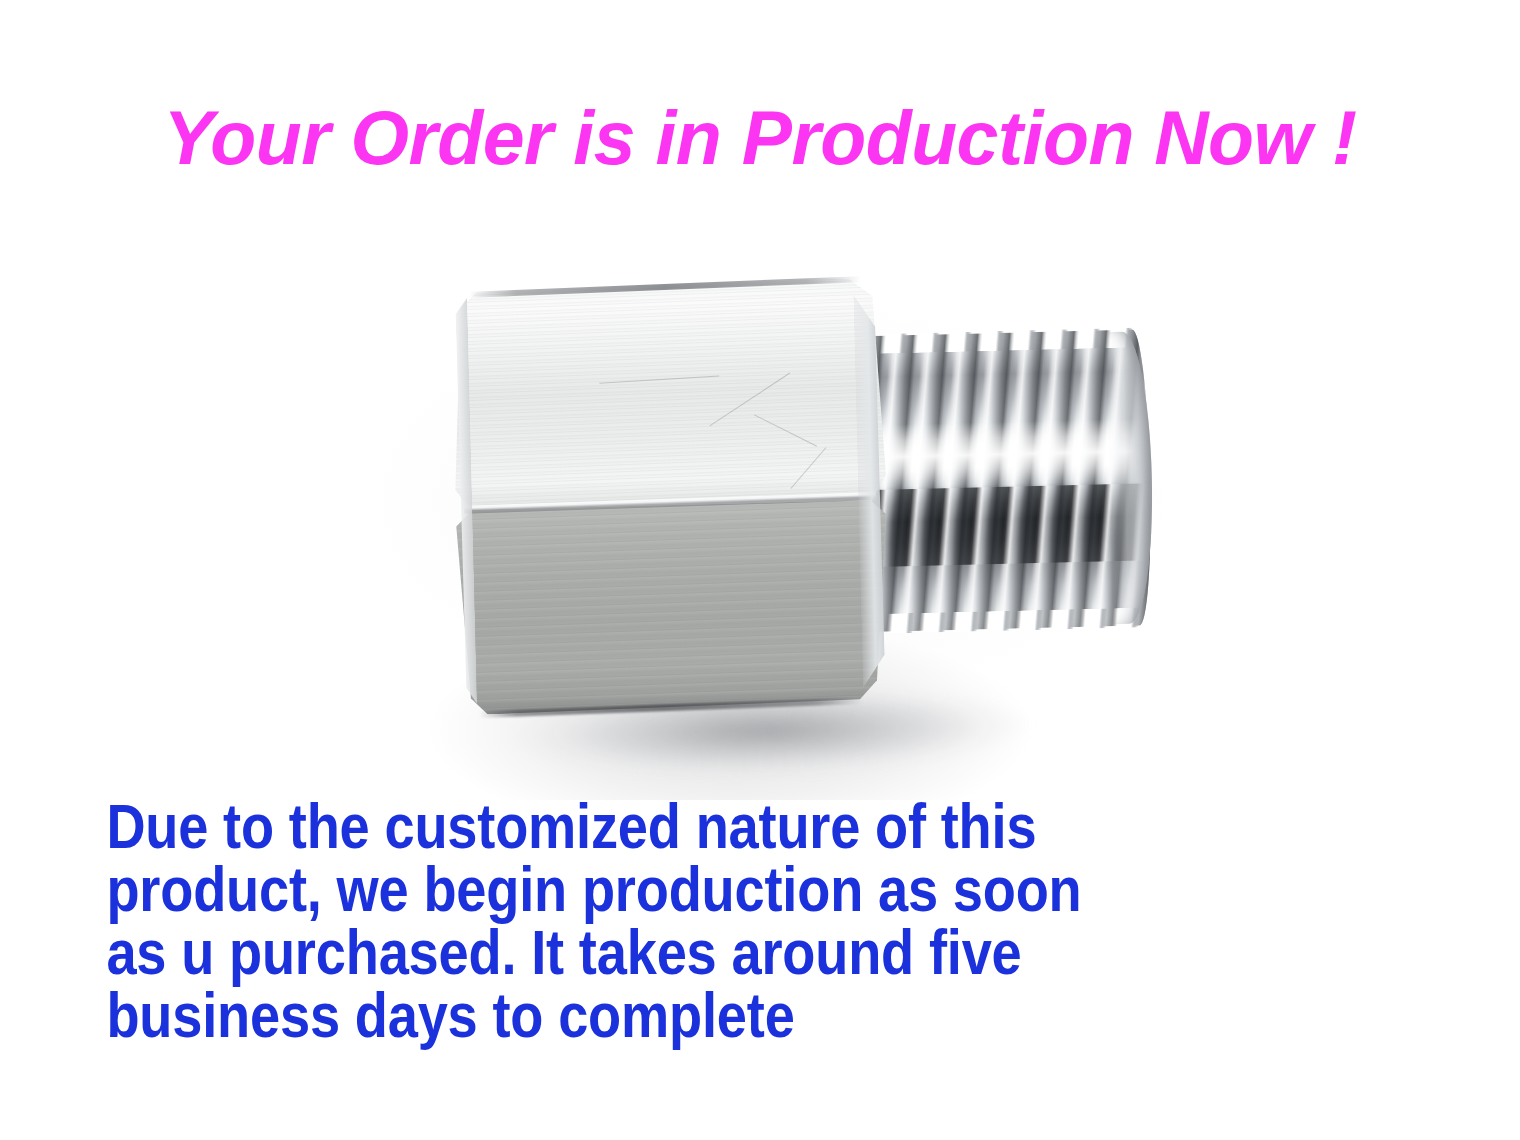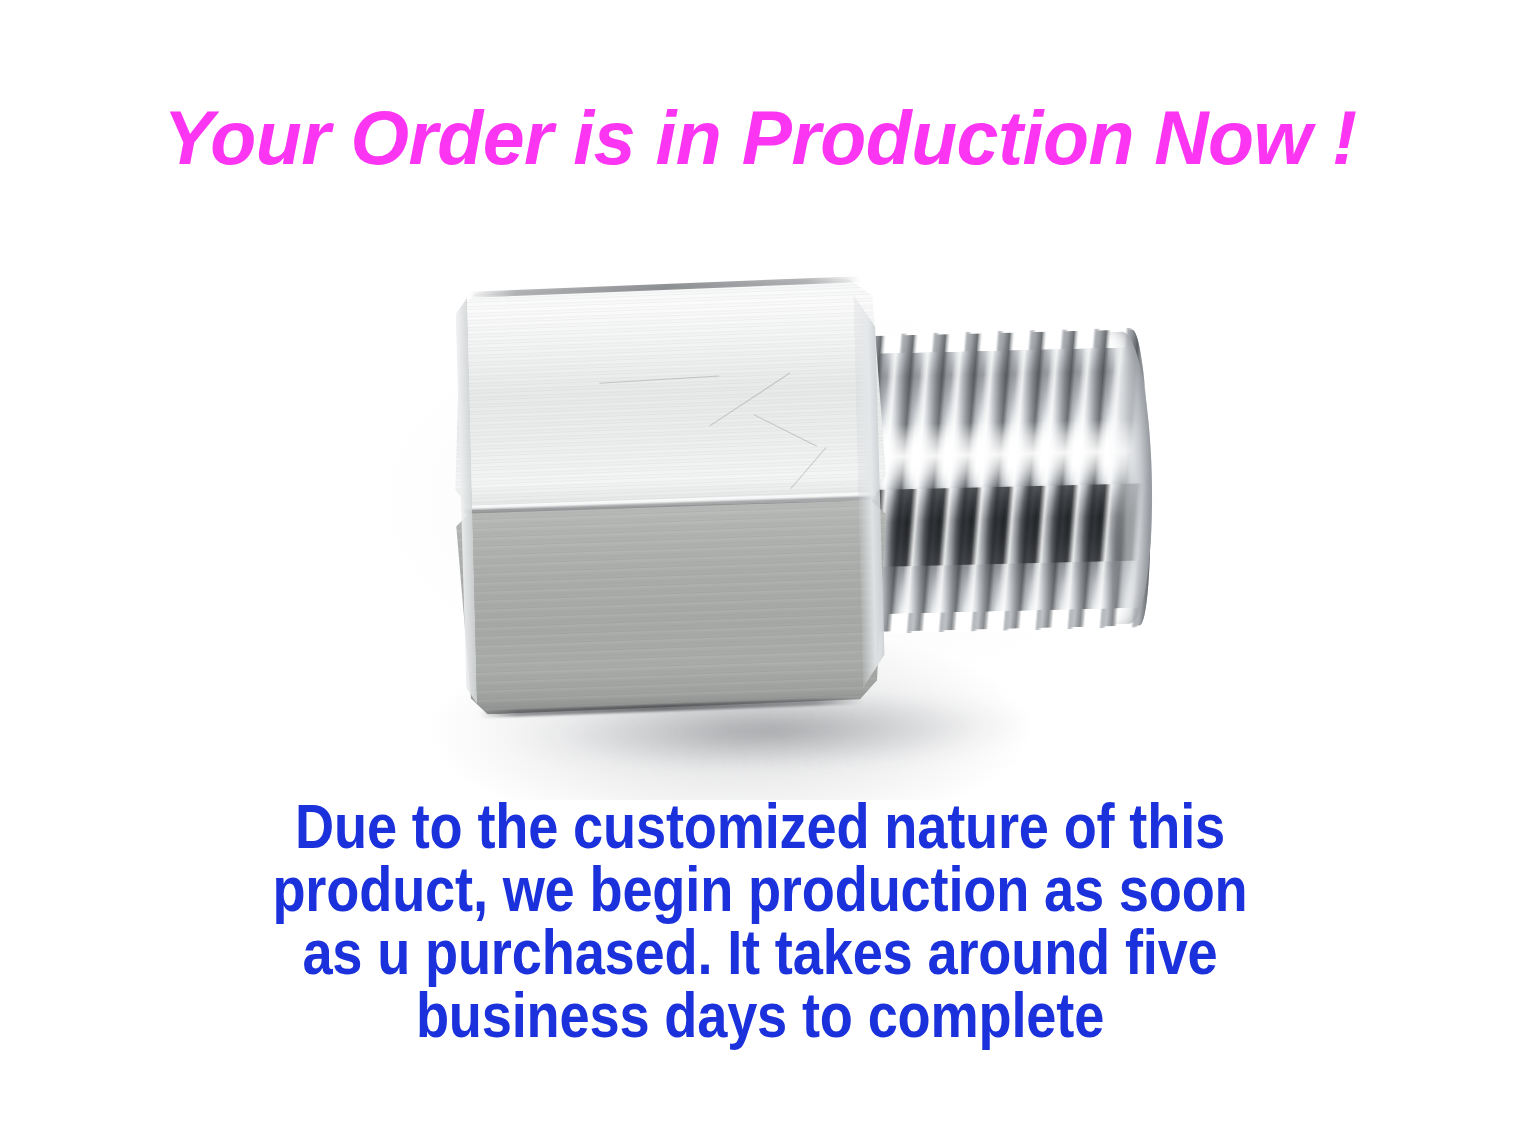--- a/index.html
+++ b/index.html
@@ -37,21 +37,21 @@
     transform: scaleX(0.99);
     transform-origin: center top;
   }
 
   
   .bodycopy {
     position: absolute;
     left: 0;
     top: 795px;
     width: 1520px;
-    text-align: center;
+    text-align: left;
     font-family: "Liberation Sans Narrow", "Liberation Sans", sans-serif;
     font-size: 63px;
     font-weight: bold;
     color: #1b31db;
     line-height: 63px;
     letter-spacing: -0.2px;
   }
   .bodycopy .ln {
     display: block;
     white-space: nowrap;

